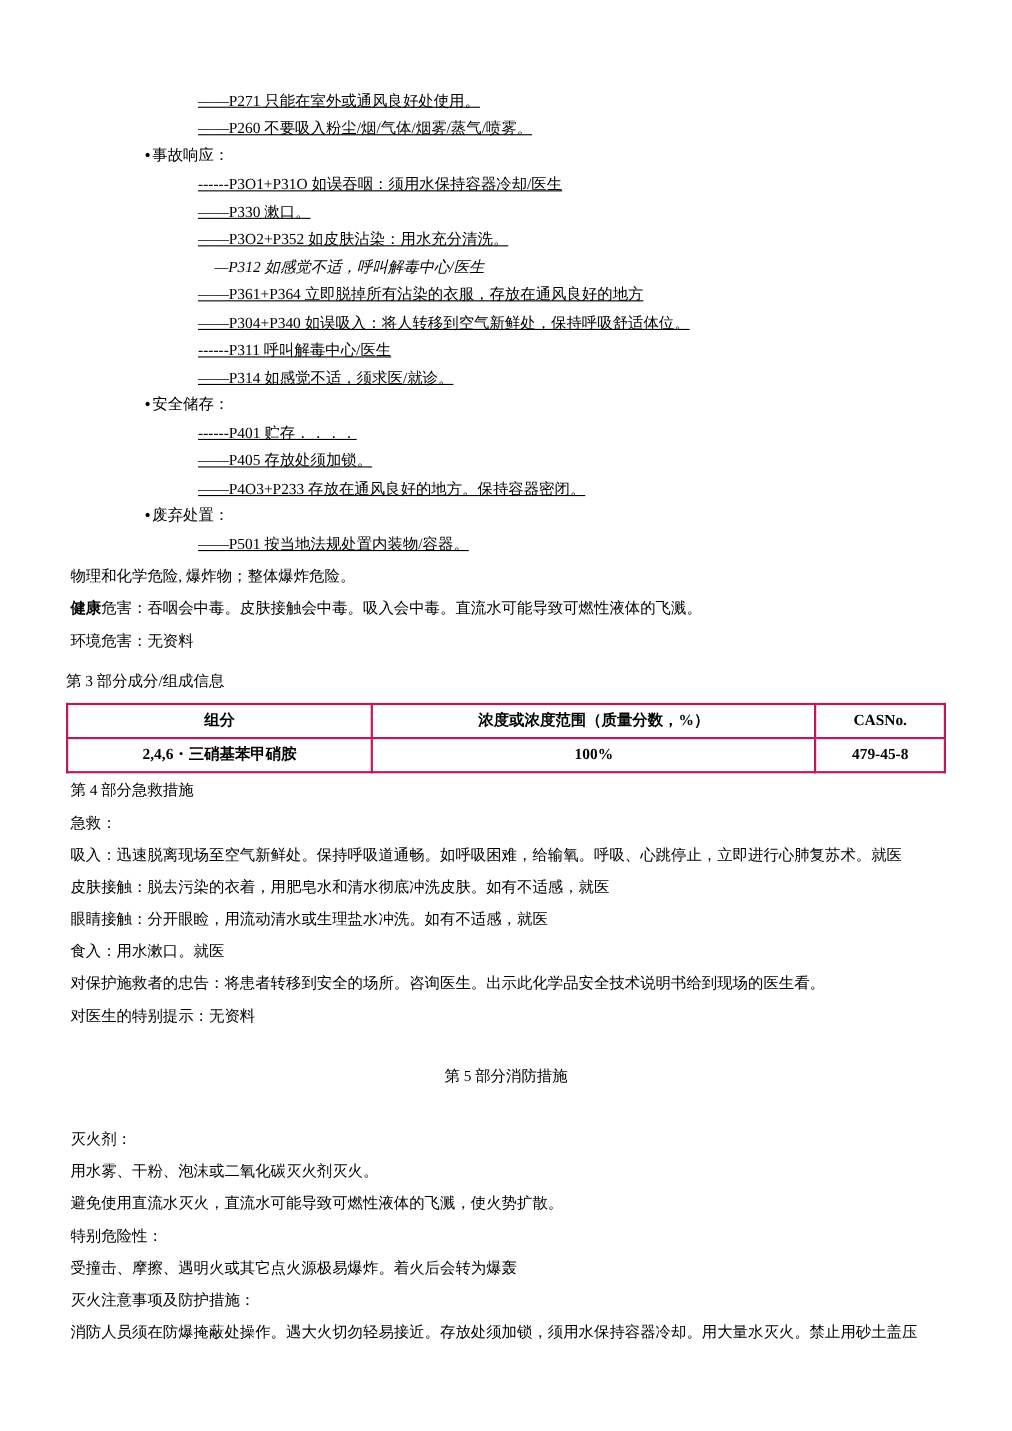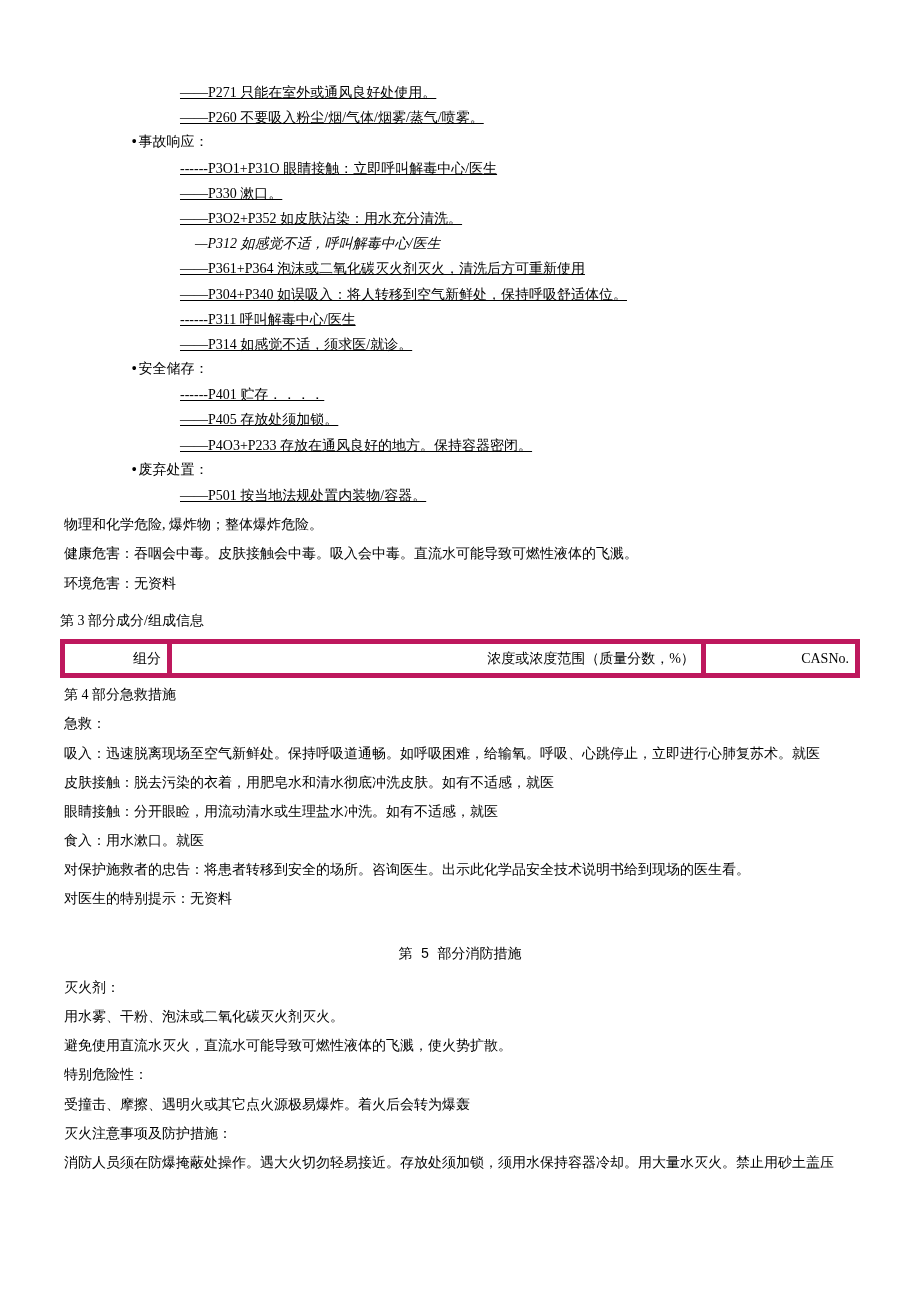--- a/index.html
+++ b/index.html
@@ -8,54 +8,53 @@
       font-size: 14px;
       line-height: 1.8;
       color: #000;
       background: #fff;
       padding: 80px 60px 60px 60px;
       width: 920px;
     }
     .indent-1 { padding-left: 70px; font-family: Liberation Mono, monospace; }
     .indent-2 { padding-left: 120px; text-decoration: underline; }
     .indent-2b { padding-left: 135px; font-style: italic; }
-    .bold { font-weight: normal; }
+    .bold { font-weight: bold; }
     .section-title {
       text-align: left;
       margin: 12px 0 6px 0;
     }
     .section-title-space {
       text-align: center;
-      margin: 30px 0 8px 0;
-      font-family: Liberation Mono, monospace;
+      margin: 30px 0 32px 0;
     }
     table {
       width: 100%;
       border-collapse: collapse;
       margin-bottom: 4px;
     }
     table th, table td {
-      border: 5px solid #be185d;
+      border: 2px solid #be185d;
       padding: 2px 6px;
-      text-align: right;
-      font-weight: normal;
+      text-align: center;
+      font-weight: bold;
     }
     .para { margin: 4px; }
   </style>
 </head>
 <body>
 
 <div class="indent-2">——P271 只能在室外或通风良好处使用。</div>
 <div class="indent-2">——P260 不要吸入粉尘/烟/气体/烟雾/蒸气/喷雾。</div>
 <div class="indent-1">•事故响应：</div>
-<div class="indent-2">------P3O1+P31O 眼睛接触：立即呼叫解毒中心/医生</div>
+<div class="indent-2">------P3O1+P31O 如误吞咽：须用水保持容器冷却/医生</div>
 <div class="indent-2">——P330 漱口。</div>
 <div class="indent-2">——P3O2+P352 如皮肤沾染：用水充分清洗。</div>
 <div class="indent-2b">—P312 如感觉不适，呼叫解毒中心/医生</div>
-<div class="indent-2">——P361+P364 泡沫或二氧化碳灭火剂灭火，清洗后方可重新使用</div>
+<div class="indent-2">——P361+P364 立即脱掉所有沾染的衣服，存放在通风良好的地方</div>
 <div class="indent-2">——P304+P340 如误吸入：将人转移到空气新鲜处，保持呼吸舒适体位。</div>
 <div class="indent-2">------P311 呼叫解毒中心/医生</div>
 <div class="indent-2">——P314 如感觉不适，须求医/就诊。</div>
 <div class="indent-1">•安全储存：</div>
 <div class="indent-2">------P401 贮存．．．．</div>
 <div class="indent-2">——P405 存放处须加锁。</div>
 <div class="indent-2">——P4O3+P233 存放在通风良好的地方。保持容器密闭。</div>
 <div class="indent-1">•废弃处置：</div>
 <div class="indent-2">——P501 按当地法规处置内装物/容器。</div>
 <div class="para">物理和化学危险, 爆炸物；整体爆炸危险。</div>
@@ -64,20 +63,25 @@
 
 <div class="section-title">
   <span>第 3 部分成分/组成信息</span>
 </div>
 <table>
   <tbody>
       <tr>
     <th>组分</th>
     <th>浓度或浓度范围（质量分数，%）</th>
     <th>CASNo.</th>
+  </tr>
+  <tr>
+    <td>2,4,6・三硝基苯甲硝胺</td>
+    <td>100%</td>
+    <td>479-45-8</td>
   </tr>
 </tbody>
   </table>
 
 <div class="para">第 4 部分急救措施</div>
 <div class="para">急救：</div>
 <div class="para">吸入：迅速脱离现场至空气新鲜处。保持呼吸道通畅。如呼吸困难，给输氧。呼吸、心跳停止，立即进行心肺复苏术。就医</div>
 <div class="para">皮肤接触：脱去污染的衣着，用肥皂水和清水彻底冲洗皮肤。如有不适感，就医</div>
 <div class="para">眼睛接触：分开眼睑，用流动清水或生理盐水冲洗。如有不适感，就医</div>
 <div class="para">食入：用水漱口。就医</div>

